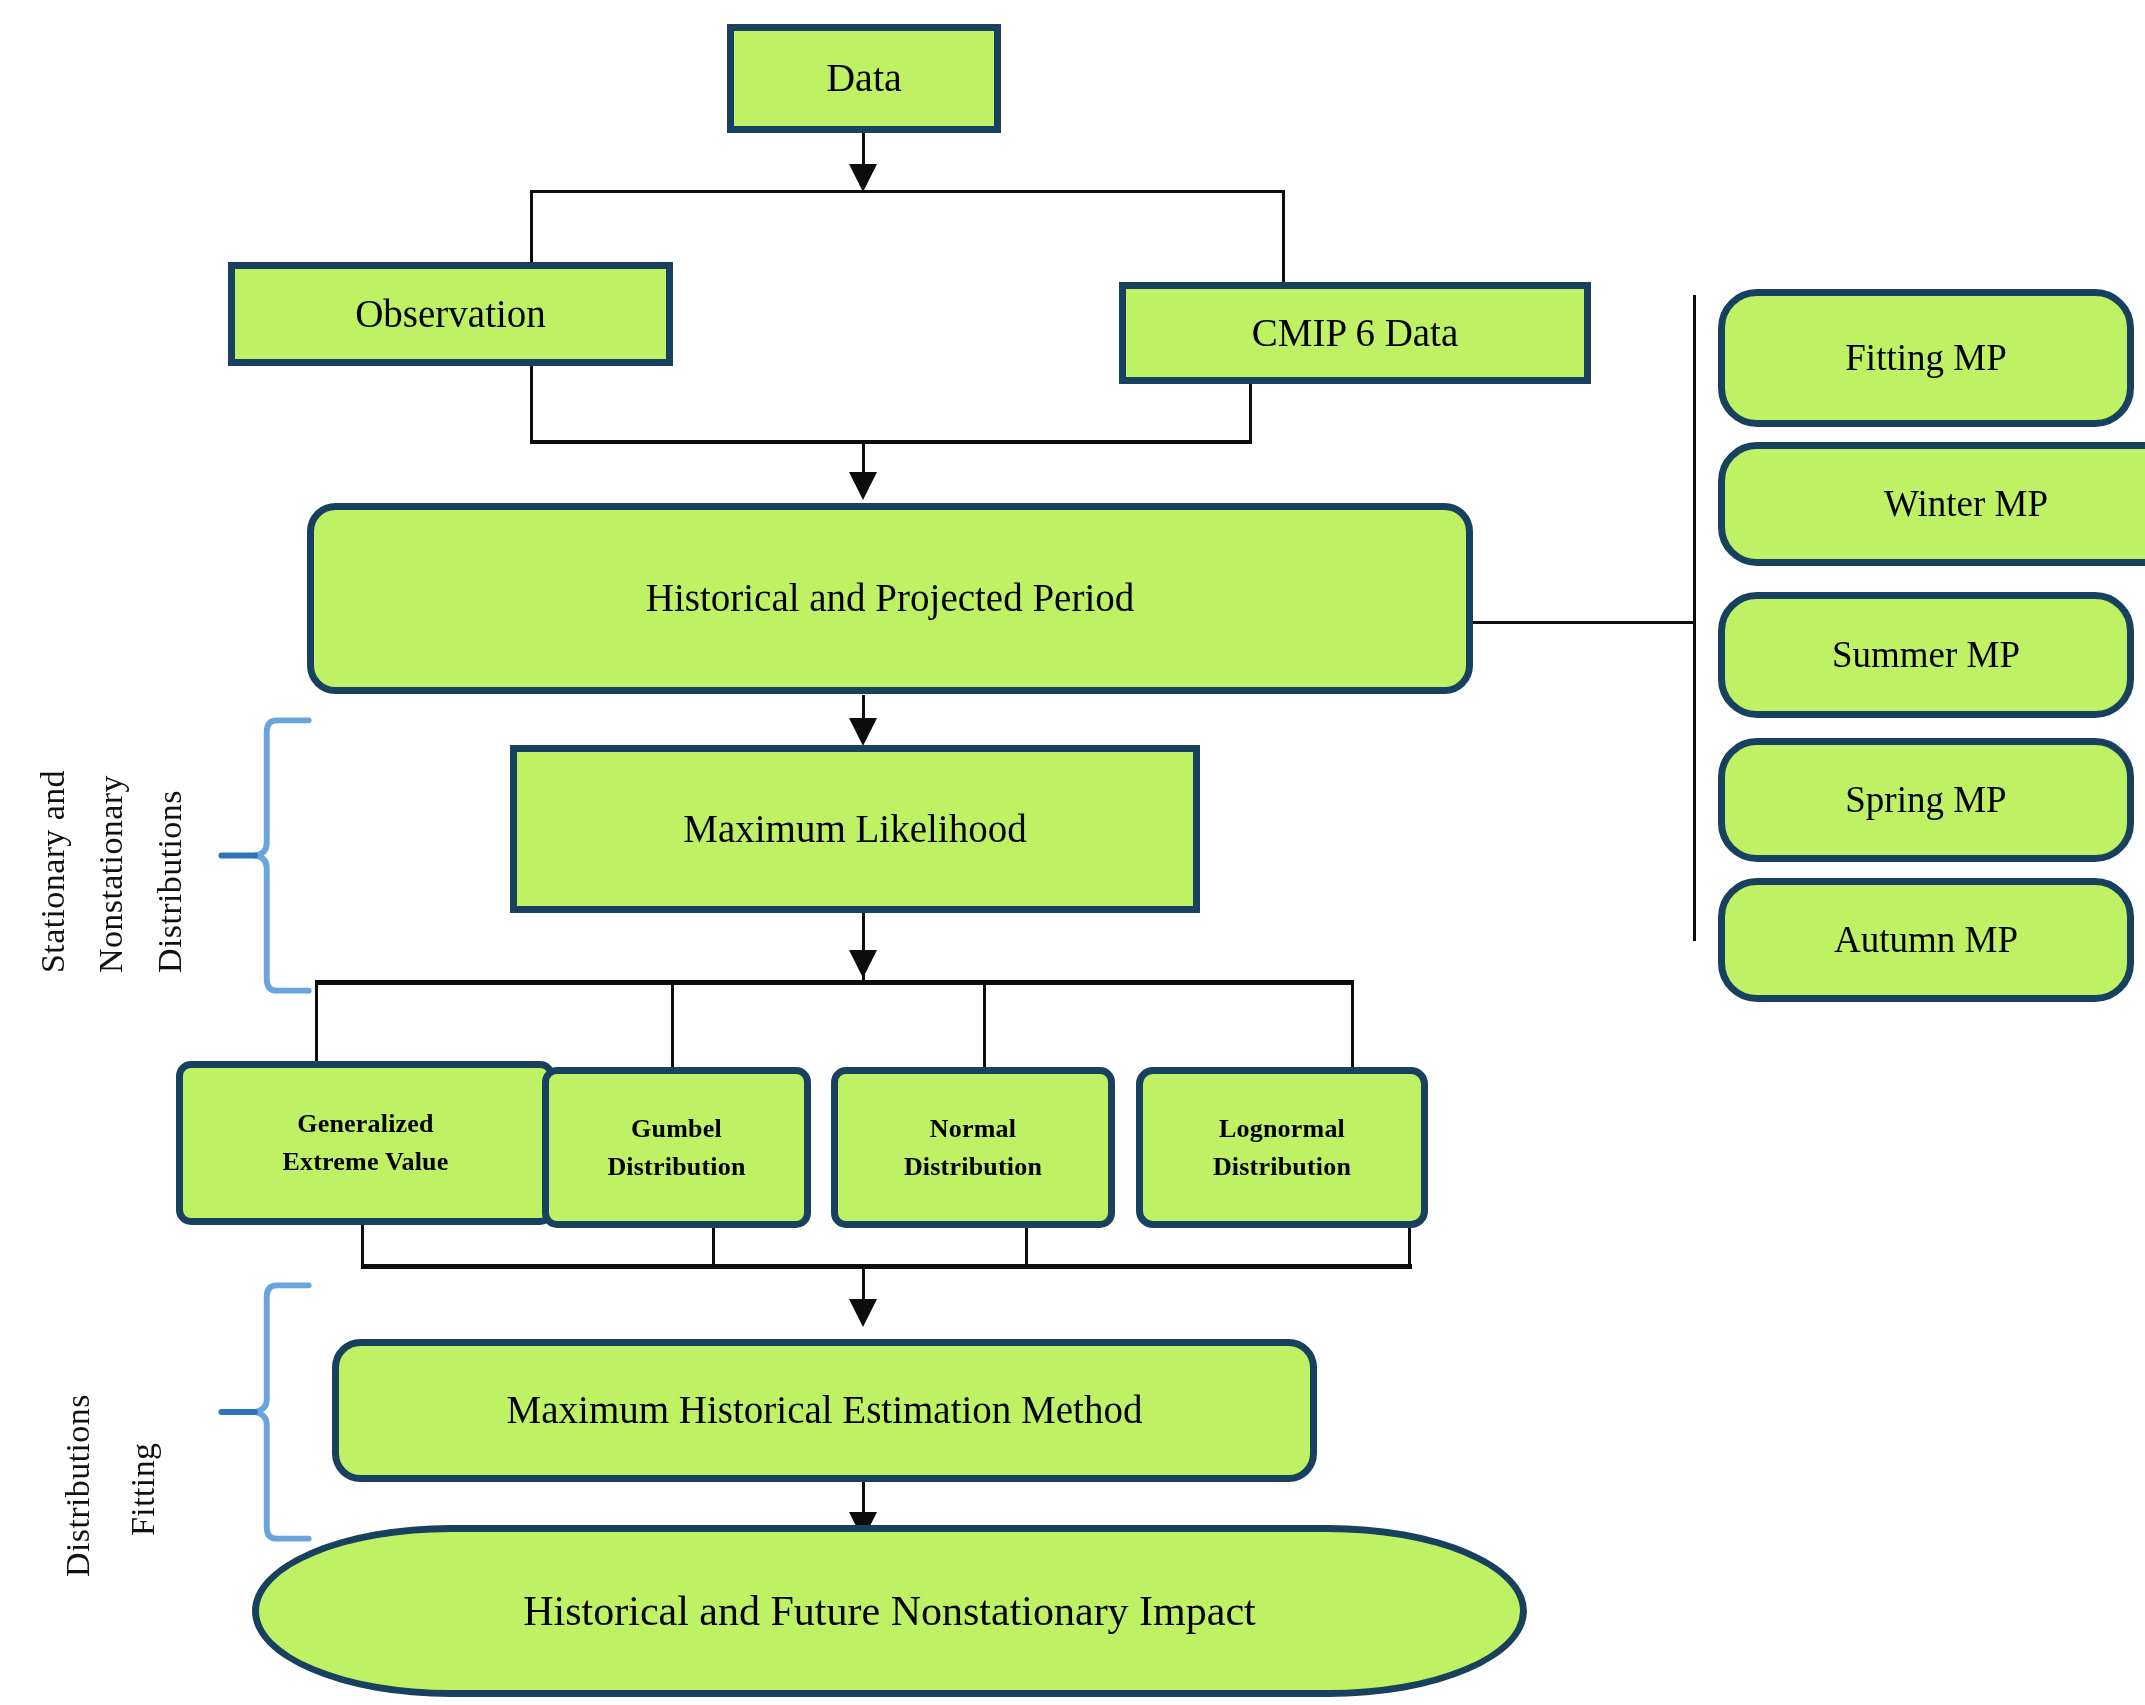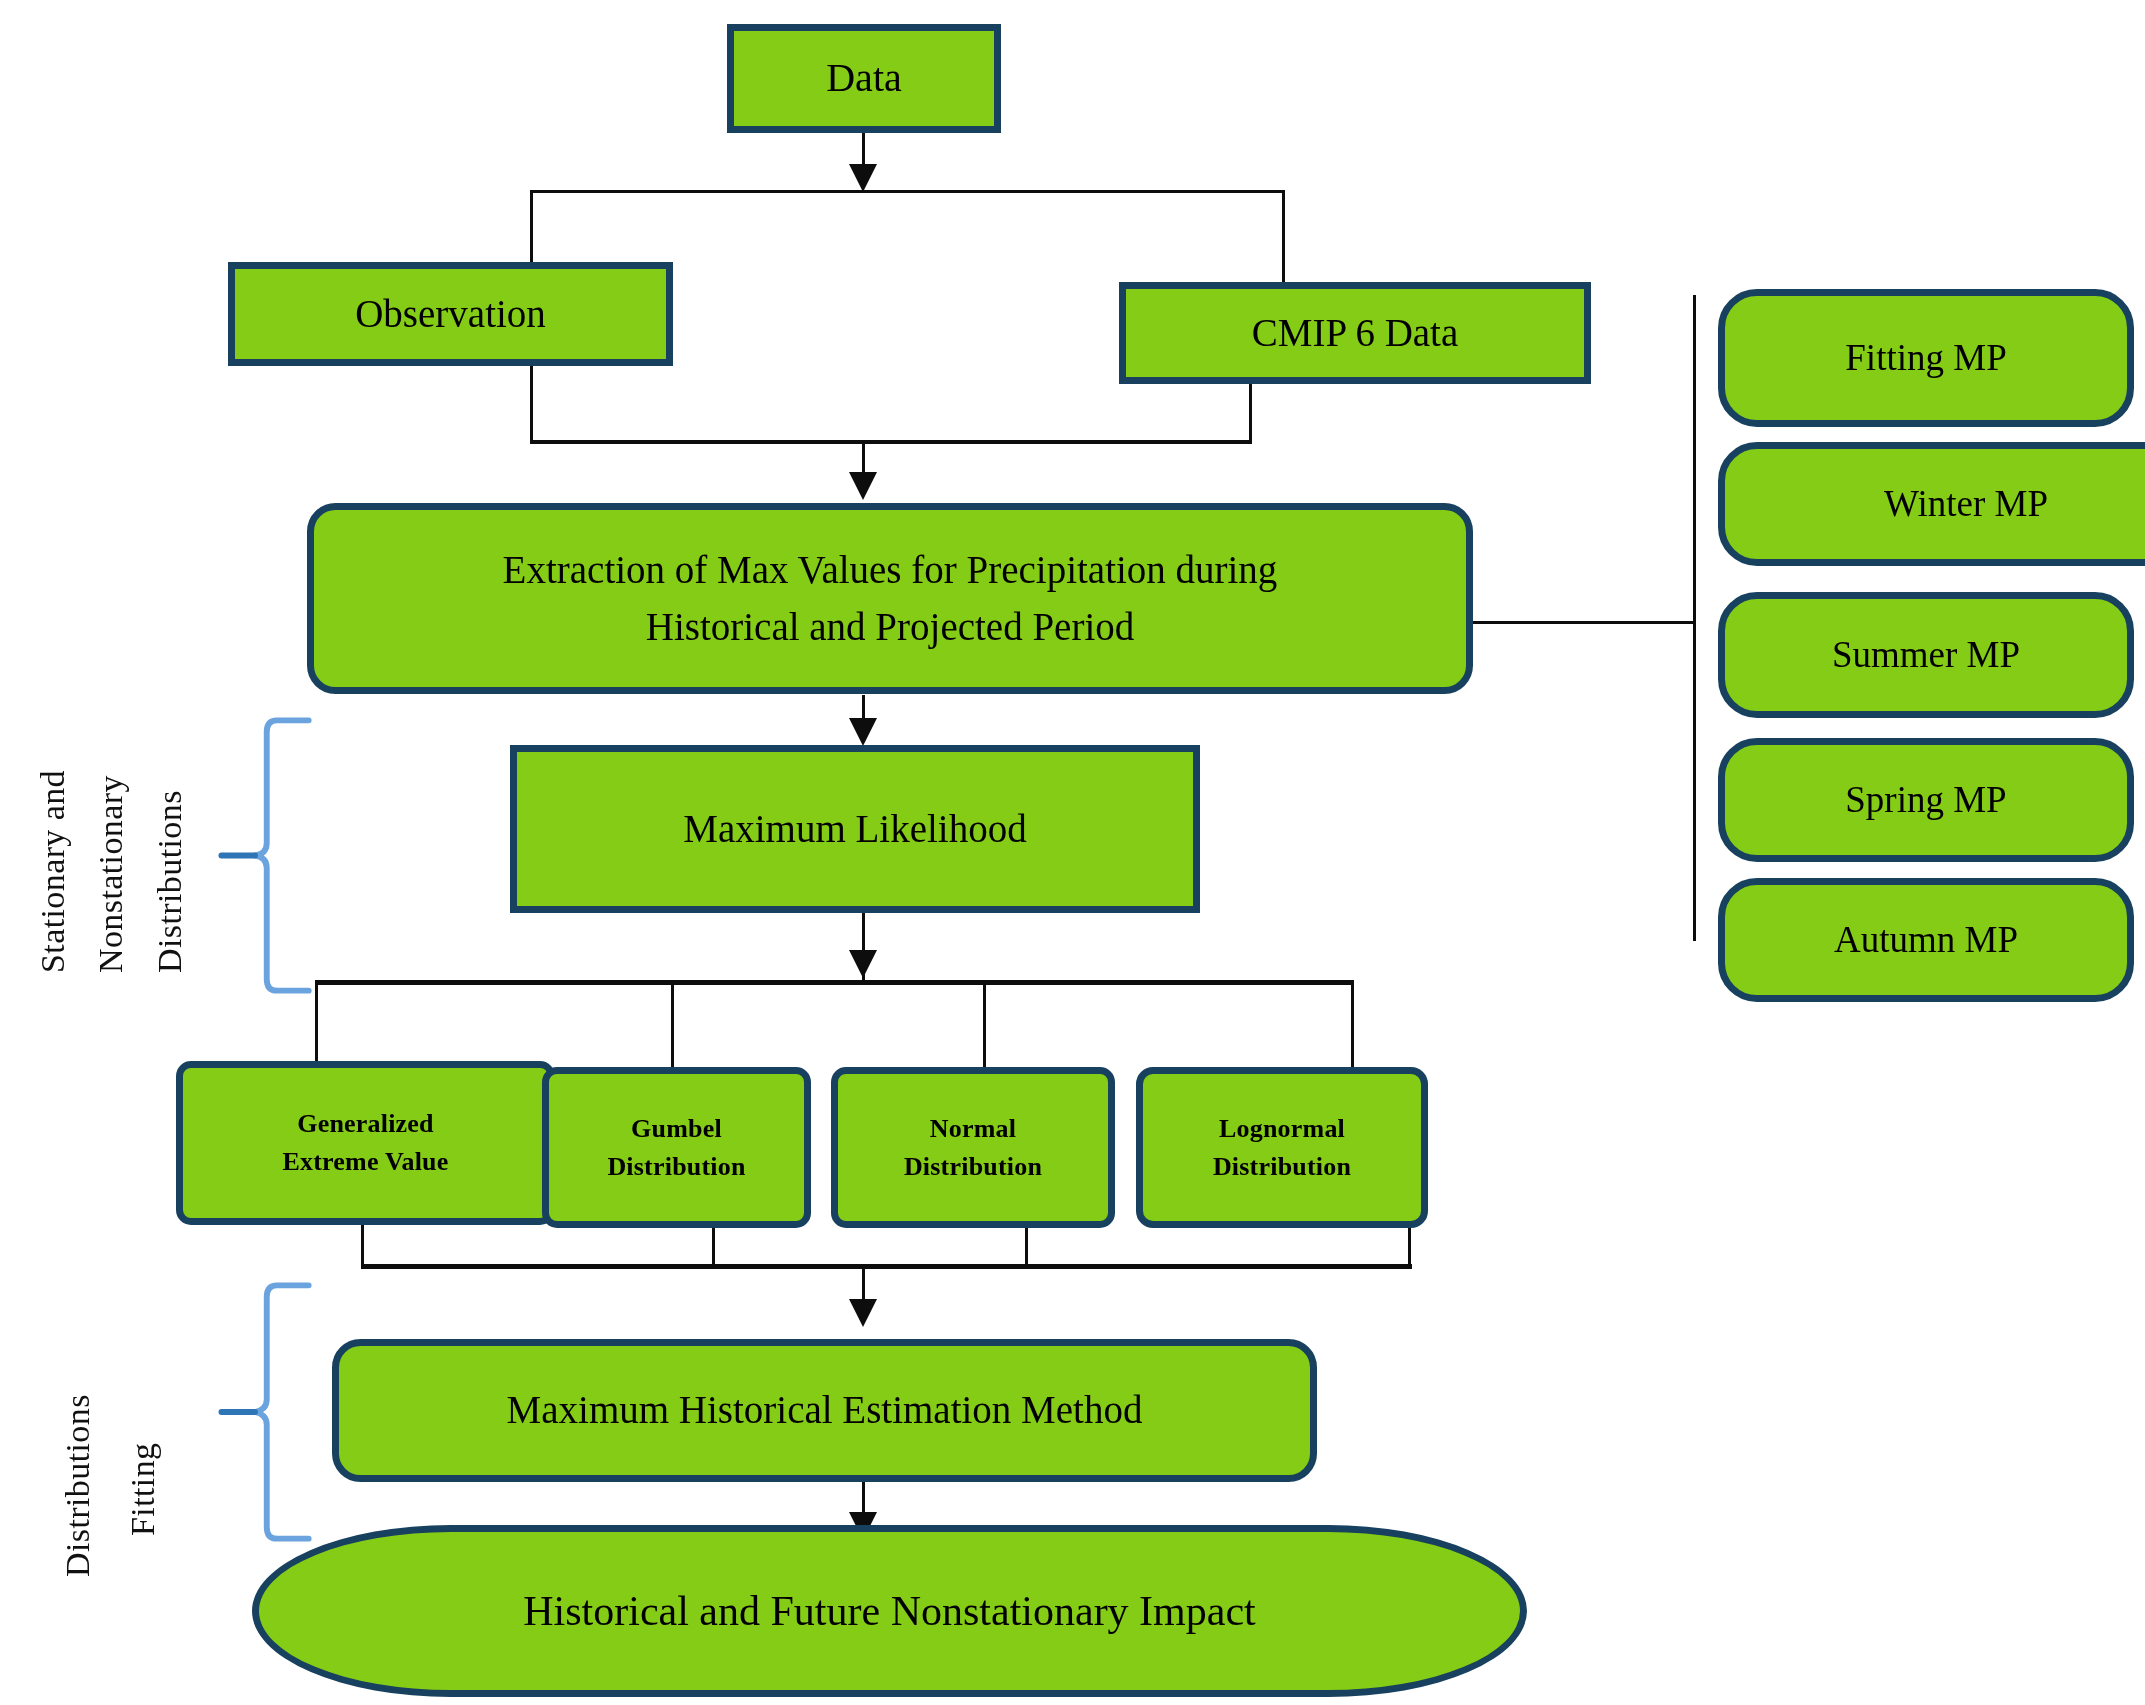--- a/index.html
+++ b/index.html
@@ -13,21 +13,21 @@
     height: 1706px;
     background: #ffffff;
     font-family: "Liberation Serif", "DejaVu Serif", serif;
     overflow: hidden;
   }
 
   
   .node {
     position: absolute;
     box-sizing: border-box;
-    background: #84cc16;
+    background: #bef264;
     border: 7.6px solid #17415f;
     display: flex;
     align-items: center;
     justify-content: center;
     text-align: center;
     color: #000000;
     line-height: 1.45;
     z-index: 5;
   }
   .node.sharp { border-radius: 0; }
@@ -112,21 +112,20 @@
     <span class="txt">CMIP 6 Data</span>
   </div>
 
   <div class="ln v" style="left:530px; top:366px; width:3.4px; height:76px;"></div>
   <div class="ln v" style="left:1249px; top:384px; width:3.4px; height:57px;"></div>
   <div class="ln thickh" style="left:530px; top:440px; width:722px; height:4.2px;"></div>
   <div class="ln v" style="left:862px; top:440px; width:3.4px; height:45px;"></div>
   <div class="arrow" style="left:849px; top:472px;"></div>
 
   <div class="node round-md t-extr" style="left:307px; top:503px; width:1166px; height:191px; flex-direction:column;">
-    <span class="txt">Extraction of Max Values for Precipitation during</span>
     <span class="txt">Historical and Projected Period</span>
   </div>
 
   <div class="ln h" style="left:1473px; top:621px; width:222px; height:3.4px;"></div>
   <div class="ln v" style="left:1693px; top:295px; width:3.4px; height:646px;"></div>
 
   <div class="ln v" style="left:862px; top:695px; width:3.4px; height:35px;"></div>
   <div class="arrow" style="left:849px; top:718px;"></div>
 
   <div class="node sharp t-mle1" style="left:510px; top:745px; width:690px; height:168px; flex-direction:column;">

